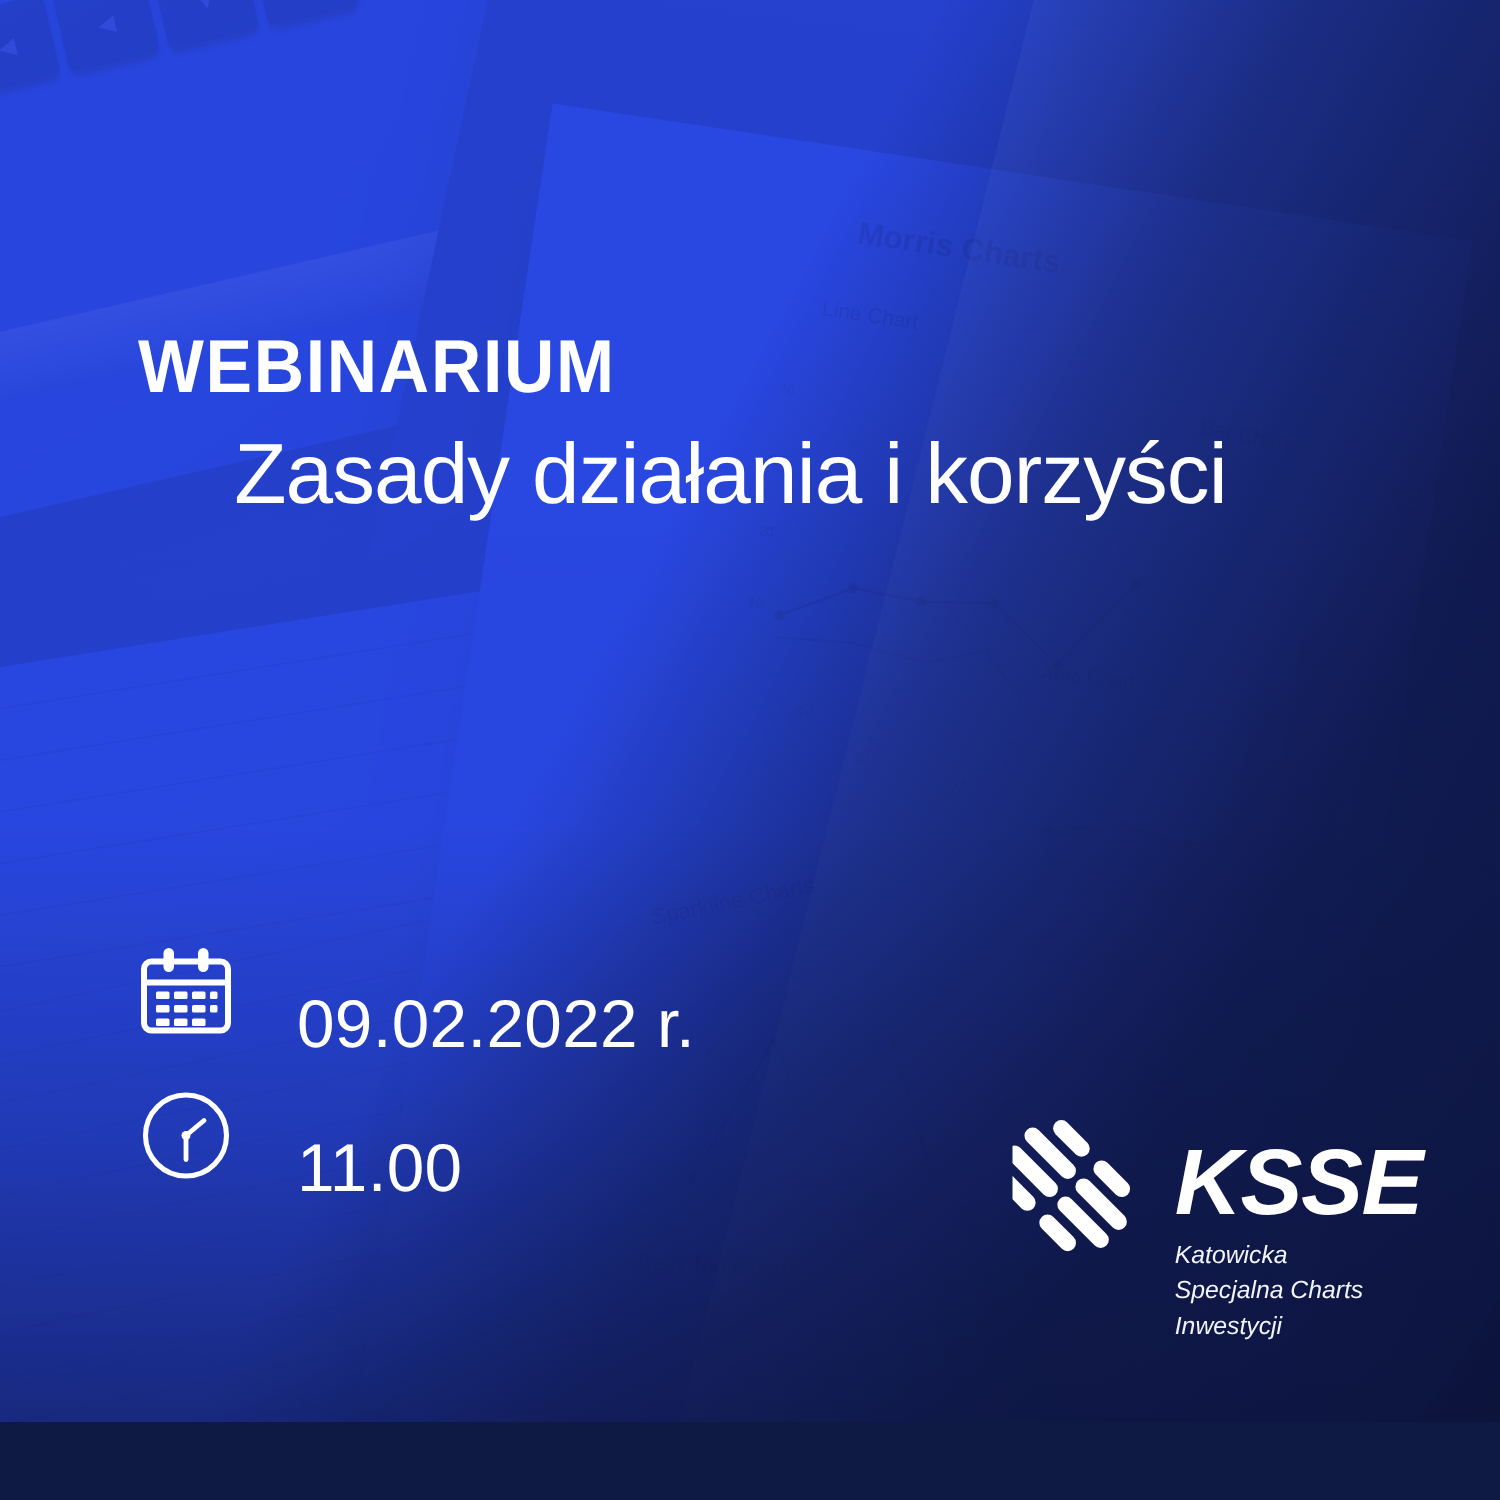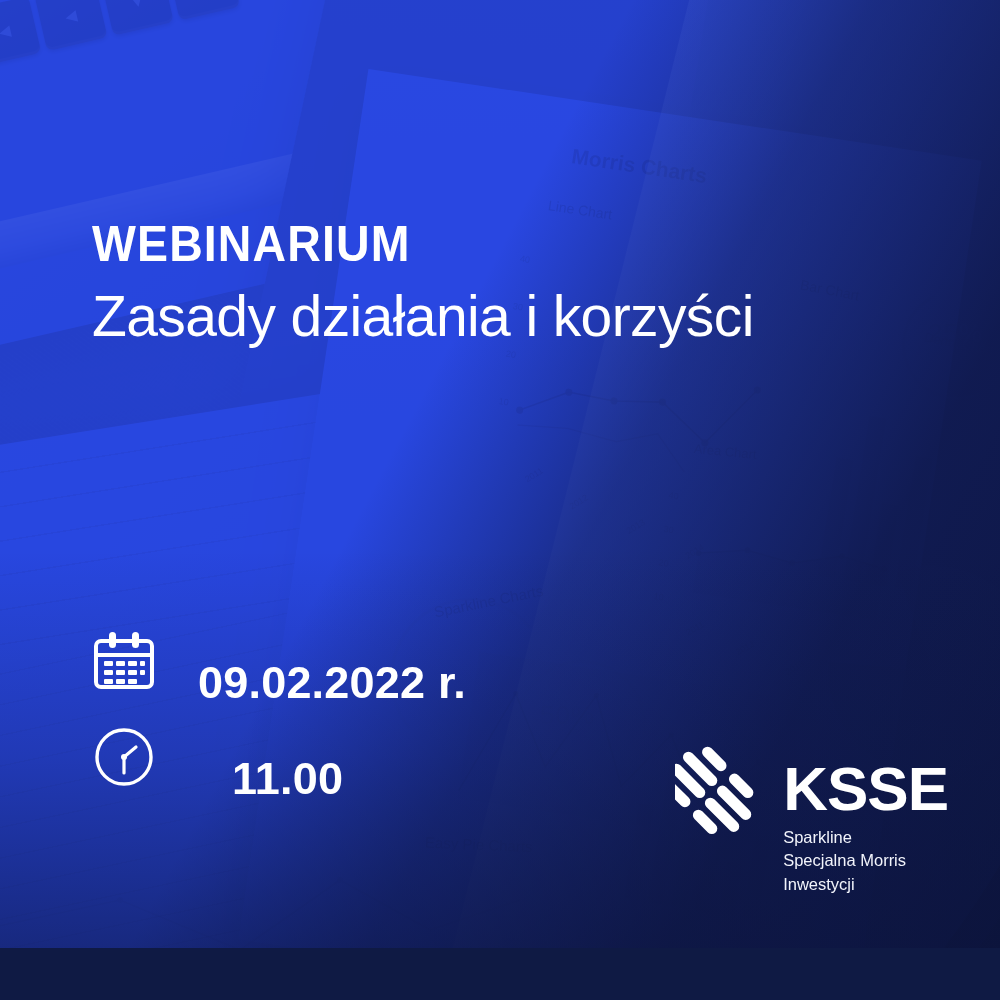--- a/index.html
+++ b/index.html
@@ -149,37 +149,37 @@
     transform:scaleX(.93); transform-origin:left center;
     font-family:"Liberation Sans","DejaVu Sans",sans-serif;
   }
 
   .headline{
     position:absolute; left:92px; top:284px; width:790px;
     color:#ffffff; font-weight:300;
     font-size:57px; line-height:1.135; letter-spacing:-.6px;
     font-family:"Liberation Sans","DejaVu Sans",sans-serif;
   }
-  .headline div{ white-space:nowrap; }
+  .headline div{ white-space:nowrap;text-align:center; }
 
   .meta{ position:absolute; left:92px; top:620px; }
   .meta-row{ display:flex; align-items:center; height:82px; }
-  .meta-row + .meta-row{ margin-top:14px;gap:34px; }
+  .meta-row + .meta-row{ margin-top:14px; }
   .meta-ico{ width:78px; display:flex; align-items:center; justify-content:flex-start; }
   .meta-txt{
-    color:#fff; font-size:45px; font-weight:700; letter-spacing:.2px;
+    color:#fff; font-size:45px; font-weight:400; letter-spacing:.2px;
     margin-left:28px; white-space:nowrap;
     font-family:"Liberation Sans","DejaVu Sans",sans-serif;
     margin-top:44px;
   }
 
   
   .logo{ position:absolute; right:52px; bottom:52px; display:flex; align-items:flex-start; }
   .logo-mark{ width:92px; height:110px; margin-right:16px; flex:0 0 auto; }
-  .logo-type{ padding-top:26px; }
+  .logo-type{ padding-top:26px;font-style:italic; }
   .logo-word{
     color:#fff; font-weight:700; font-size:62px; line-height:.92;
     letter-spacing:-1px;
     font-family:"Liberation Sans","DejaVu Sans",sans-serif;
   }
   .logo-sub{
     color:#f2f4fb; font-size:16.5px; line-height:1.42; margin-top:9px; font-weight:400;
     font-family:"Liberation Sans","DejaVu Sans",sans-serif;
   }
   .logo-sub div{ white-space:nowrap; }
@@ -398,21 +398,21 @@
               <rect x="23" y="52" width="11" height="44" rx="5.5"></rect>
               <rect x="40" y="52" width="11" height="44" rx="5.5"></rect>
               <rect x="57" y="52" width="11" height="30" rx="5.5"></rect>
             </g>
           </g>
         </svg>
       </div>
       <div class="logo-type">
         <div class="logo-word">KSSE</div>
         <div class="logo-sub">
-          <div>Sparkline</div>
-          <div>Specjalna Morris</div>
+          <div>Katowicka</div>
+          <div>Specjalna Charts</div>
           <div>Inwestycji</div>
         </div>
       </div>
     </div>
 
   </div>
 </div>
 
 </body></html>

